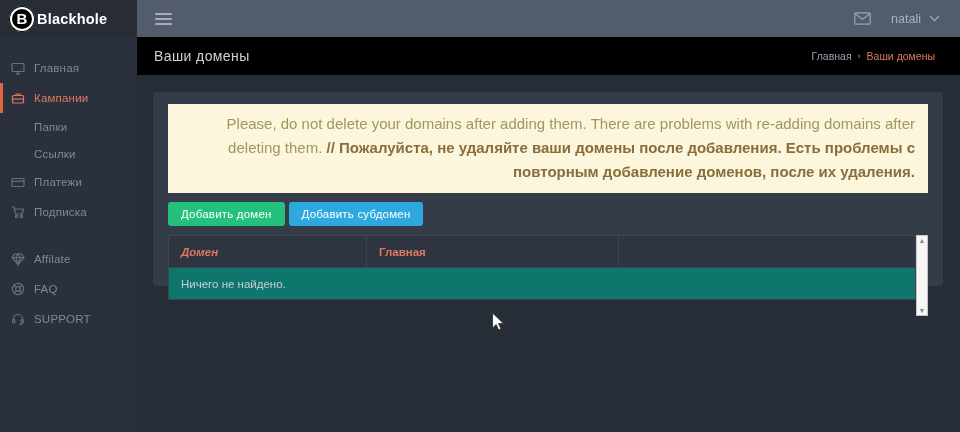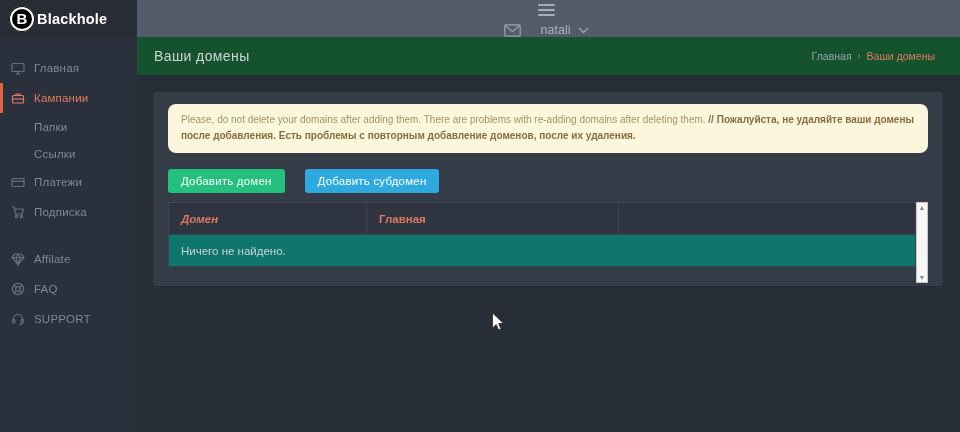--- a/index.html
+++ b/index.html
@@ -30,48 +30,48 @@
   .nav-sub { padding-left: 34px; height: 27px; }
   .nav-sub.active { box-shadow: none; color: #de7960; }
   .nav-gap { height: 17px; }
   .ic svg { stroke: #67707f; fill: none; stroke-width: 1.2; }
   .active .ic svg { stroke: #de7960; }
 
   
   .main { flex: 1; display: flex; flex-direction: column; }
   .topbar {
     height: 37px; background: #535c6a; display: flex; align-items: center;
-    justify-content: space-between; padding: 0 20px 0 16px; flex-direction: column;
+    justify-content: space-between; padding: 0 20px 0 16px;
   }
   .hamburger { display: flex; flex-direction: column; gap: 3px; cursor: pointer; padding: 4px 2px; }
   .hamburger span { width: 17px; height: 2px; background: #a5adba; border-radius: 1px; }
   .topbar-right { display: flex; align-items: center; gap: 20px; }
   .envelope { display: flex; cursor: pointer; }
   .user-menu { display: flex; align-items: center; gap: 8px; color: #a9b2c0; font-size: 12.5px; cursor: pointer; }
 
   .page-head {
-    height: 38px; background: #14532d; display: flex; align-items: center;
+    height: 38px; background: #000000; display: flex; align-items: center;
     justify-content: space-between; padding: 0 25px 0 17px;
   }
   .page-title { color: #ccd2da; font-size: 14px; font-weight: normal; margin: 0; letter-spacing: .4px; }
   .breadcrumb { font-size: 10.5px; display: flex; align-items: center; gap: 6px; }
   .bc-home { color: #98a1af; text-decoration: none; cursor: pointer; }
   .bc-sep { color: #98a1af; font-size: 9px; }
   .bc-cur { color: #de7960; }
 
   .content { flex: 1; background: #272d37; padding: 17px 0 0 16px; }
   .card { width: 790px; height: 194px; background: #343c48; border-radius: 3px; padding: 12px 15px 8px 15px; }
 
   .alert {
-    background: #fcf6dd; border-radius: 8px; padding: 8px 13px 9px 13px;
-    font-size: 10px; line-height: 1.6; color: #a2965f;
+    background: #fcf6dd; border-radius: 0; padding: 8px 13px 9px 13px;
+    font-size: 15px; line-height: 1.6; color: #a2965f; text-align: right;
   }
   .alert b { color: #8a6d3b; }
 
-  .btn-row { margin-top: 16px; display: flex; gap: 20px; }
+  .btn-row { margin-top: 9px; display: flex; gap: 4px; }
   .btn {
     border: none; border-radius: 3px; color: #fff; font-size: 11.5px;
     height: 24px; padding: 0 13px; font-family: inherit; cursor: pointer; letter-spacing: .2px;
   }
   .btn-green { background: #24c07e; }
   .btn-blue  { background: #2ea9e0; }
 
   .table-zone { margin-top: 9px; position: relative; height: 81px; width: 760px; }
   .thead { display: flex; width: 748px; height: 33px; background: #2e3540; border: 1px solid #3c4452; }
   .th {

